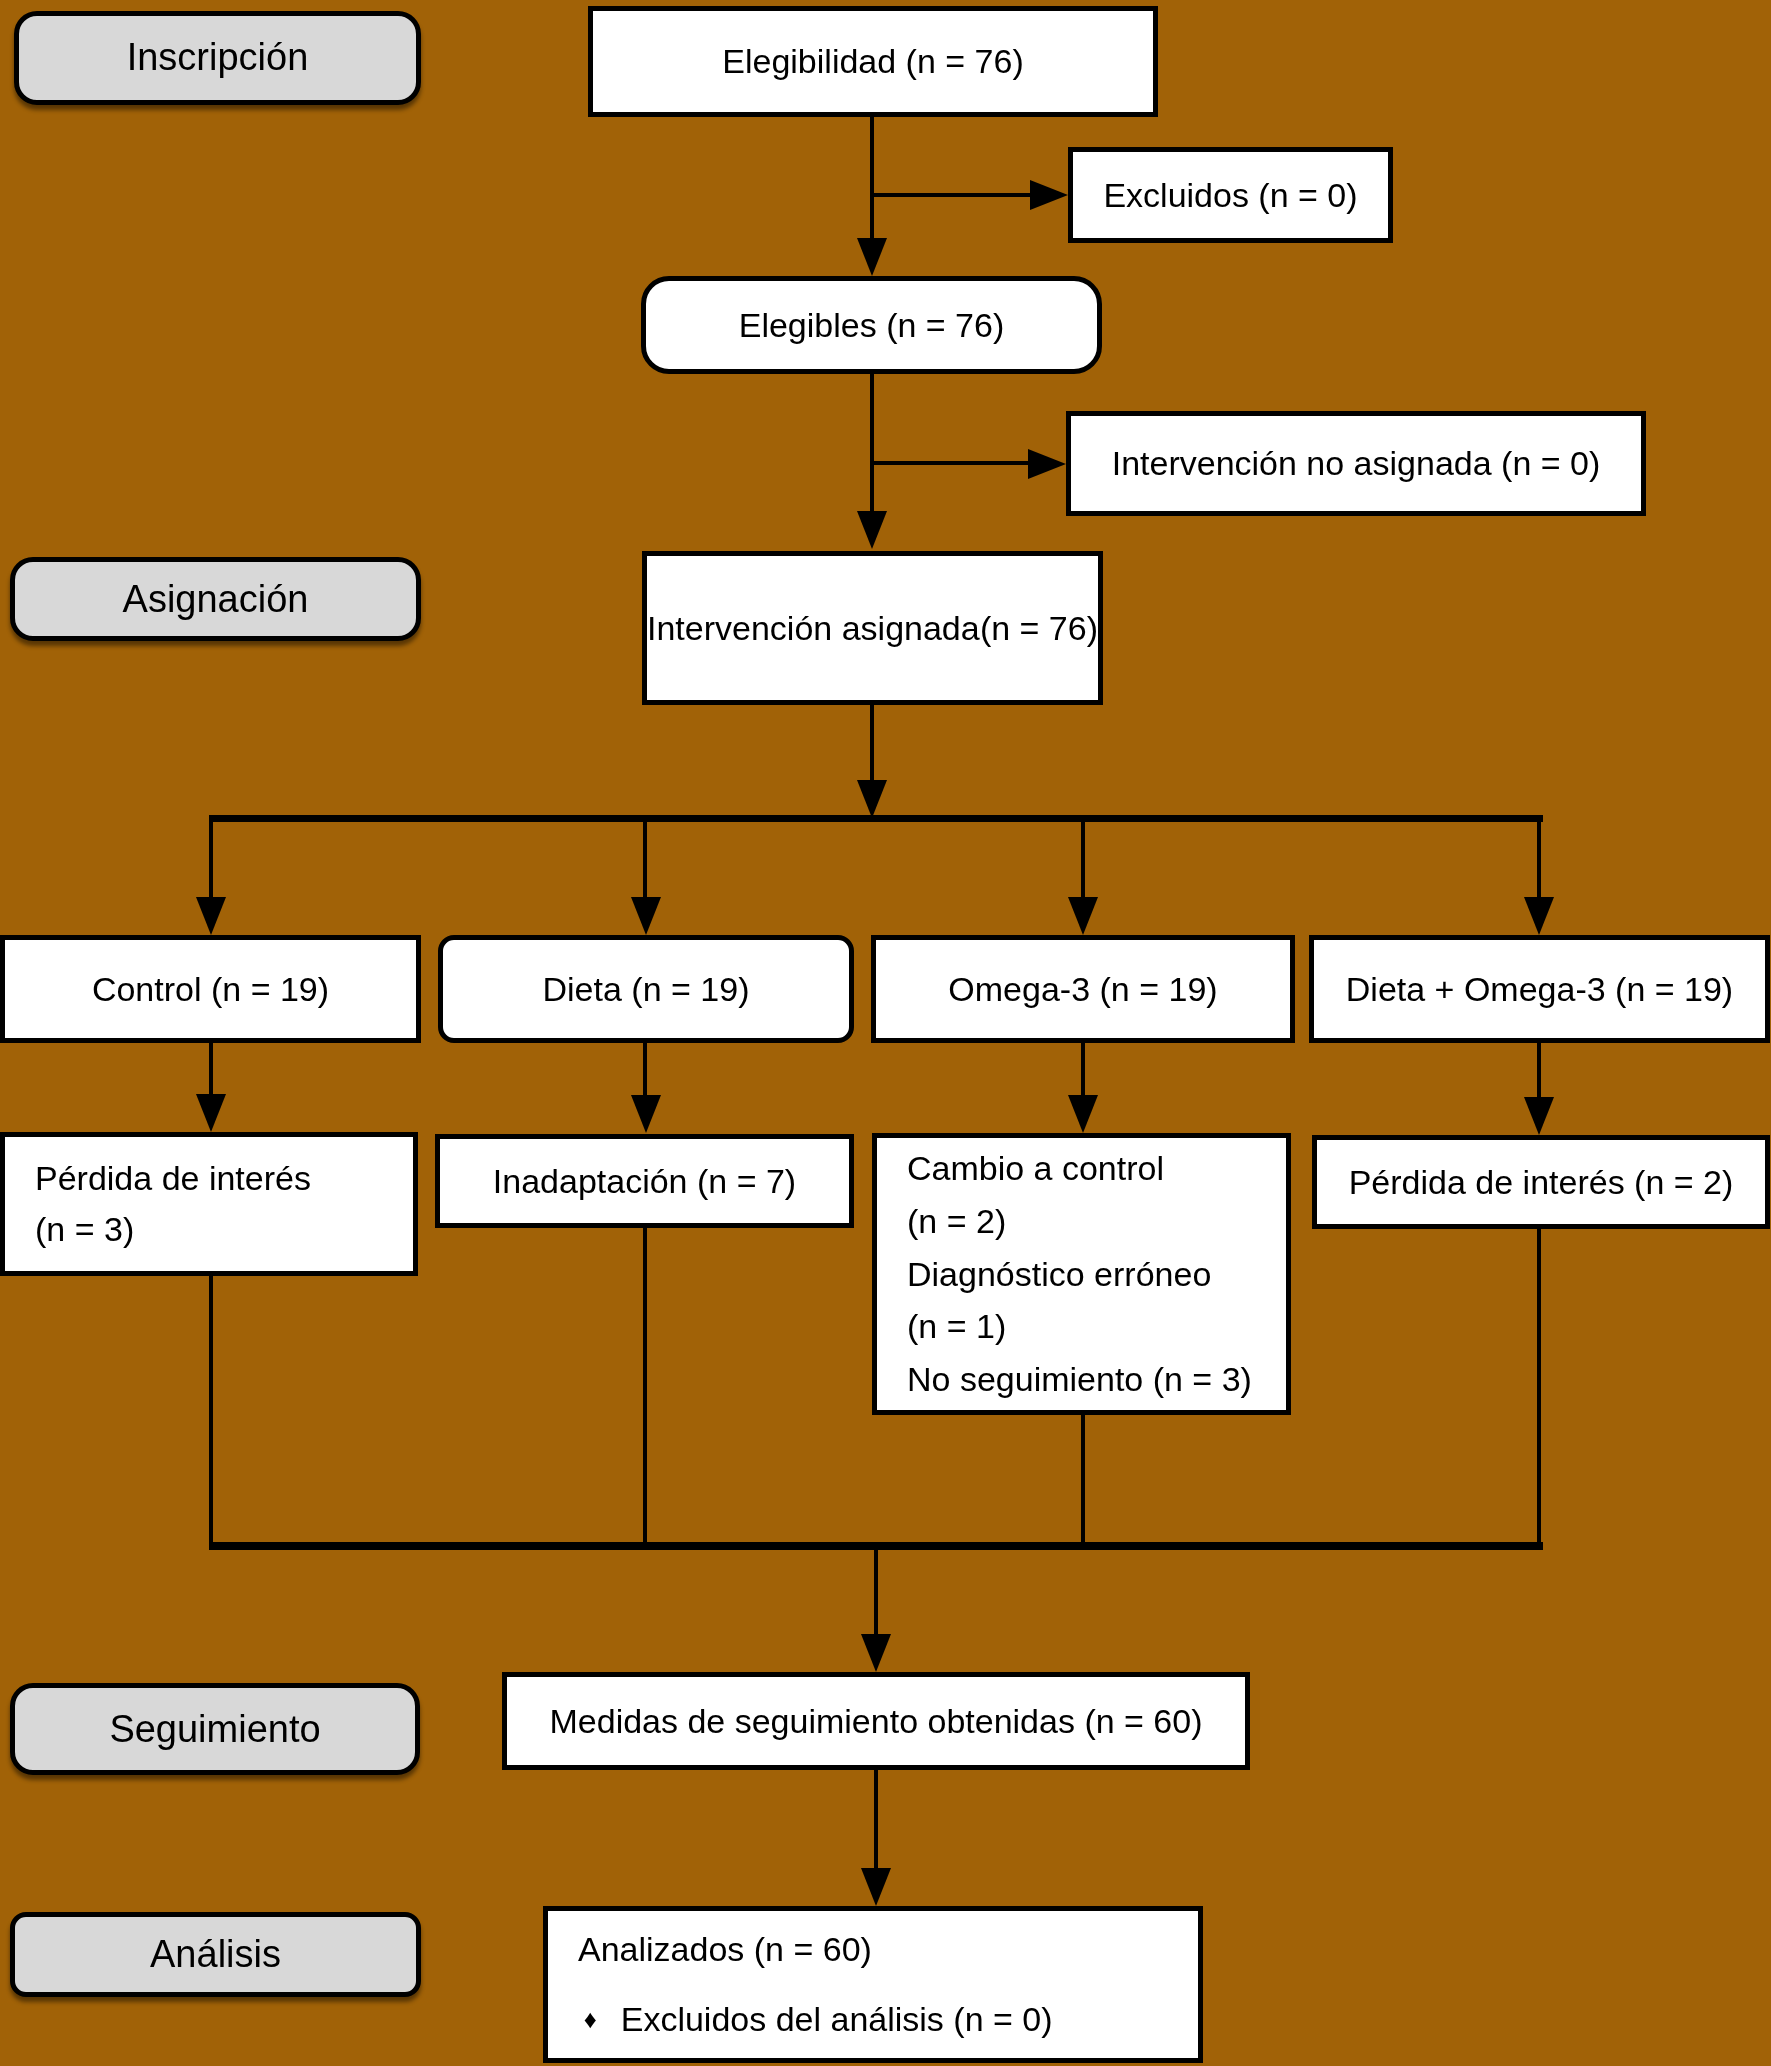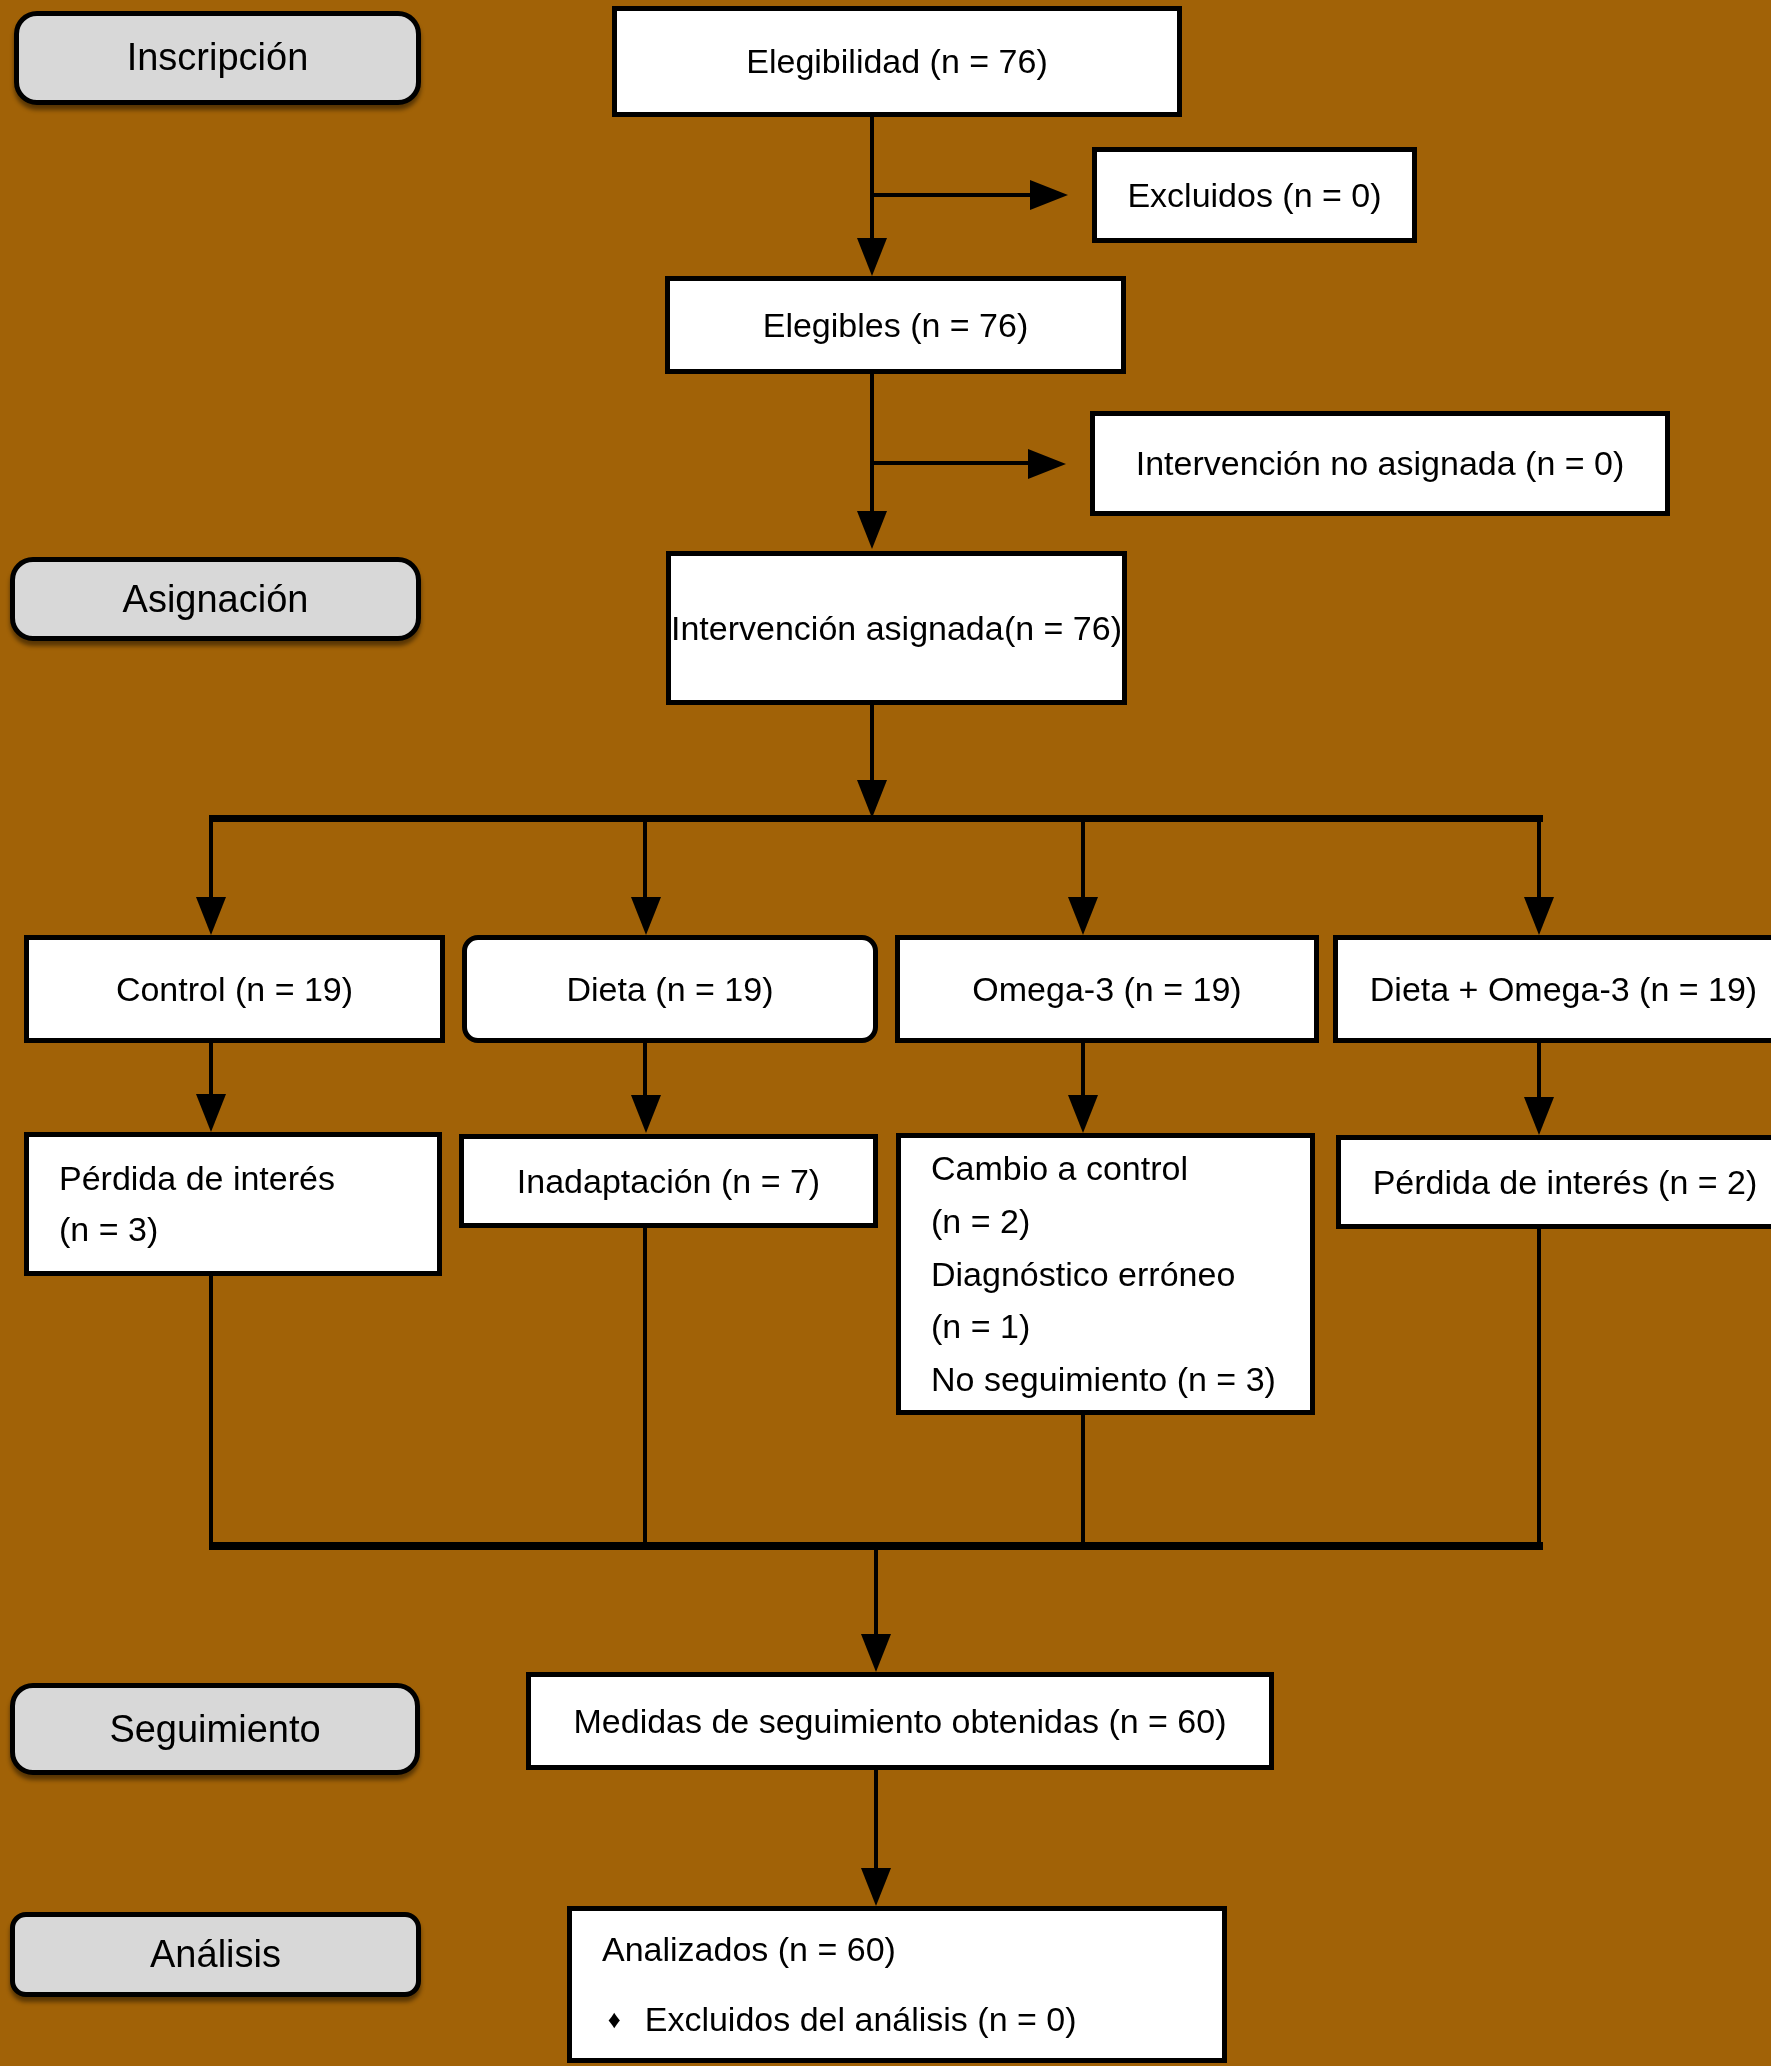--- a/index.html
+++ b/index.html
@@ -17,21 +17,20 @@
     background: #ffffff;
     border: 5px solid #000000;
     box-sizing: border-box;
     display: flex;
     align-items: center;
     justify-content: center;
     font-size: 34px;
     line-height: 1.5;
     text-align: center;
     white-space: nowrap;
-    margin-left: 24px;
   }
   .box.col { flex-direction: row; justify-content: space-between; }
   .box.leftalign {
     flex-direction: column;
     align-items: flex-start;
     justify-content: center;
     text-align: left;
     padding-left: 30px;
   }
   .stage {
@@ -72,21 +71,21 @@
 
   <div class="stage" style="left:14px; top:10.6px; width:407px; height:94px;">Inscripción</div>
   <div class="stage" style="left:10px; top:557px; width:411px; height:84px;">Asignación</div>
   <div class="stage" style="left:10px; top:1683px; width:410px; height:92px;">Seguimiento</div>
   <div class="stage" style="left:10px; top:1912px; width:411px; height:85px;border-radius:16px;">Análisis</div>
 
   <div class="box" style="left:588px; top:5.7px; width:570px; height:111px;">Elegibilidad (n = 76)</div>
 
   <div class="box" style="left:1068px; top:147px; width:325px; height:96px;">Excluidos (n = 0)</div>
 
-  <div class="box" style="left:641px; top:276px; width:461px; height:98px;">Elegibles (n = 76)</div>
+  <div class="box" style="left:641px; top:276px; width:461px; height:98px;border-radius:28px;">Elegibles (n = 76)</div>
 
   <div class="box" style="left:1066px; top:411px; width:580px; height:105px;">Intervención no asignada (n = 0)</div>
 
   <div class="box col" style="left:642px; top:551px; width:461px; height:154px;">
     <div>Intervención asignada</div>
     <div>(n = 76)</div>
   </div>
 
   <div class="box" style="left:0px; top:935px; width:421px; height:108px;">Control (n = 19)</div>
   <div class="box" style="left:438px; top:935px; width:416px; height:108px;border-radius:16px;">Dieta (n = 19)</div>

